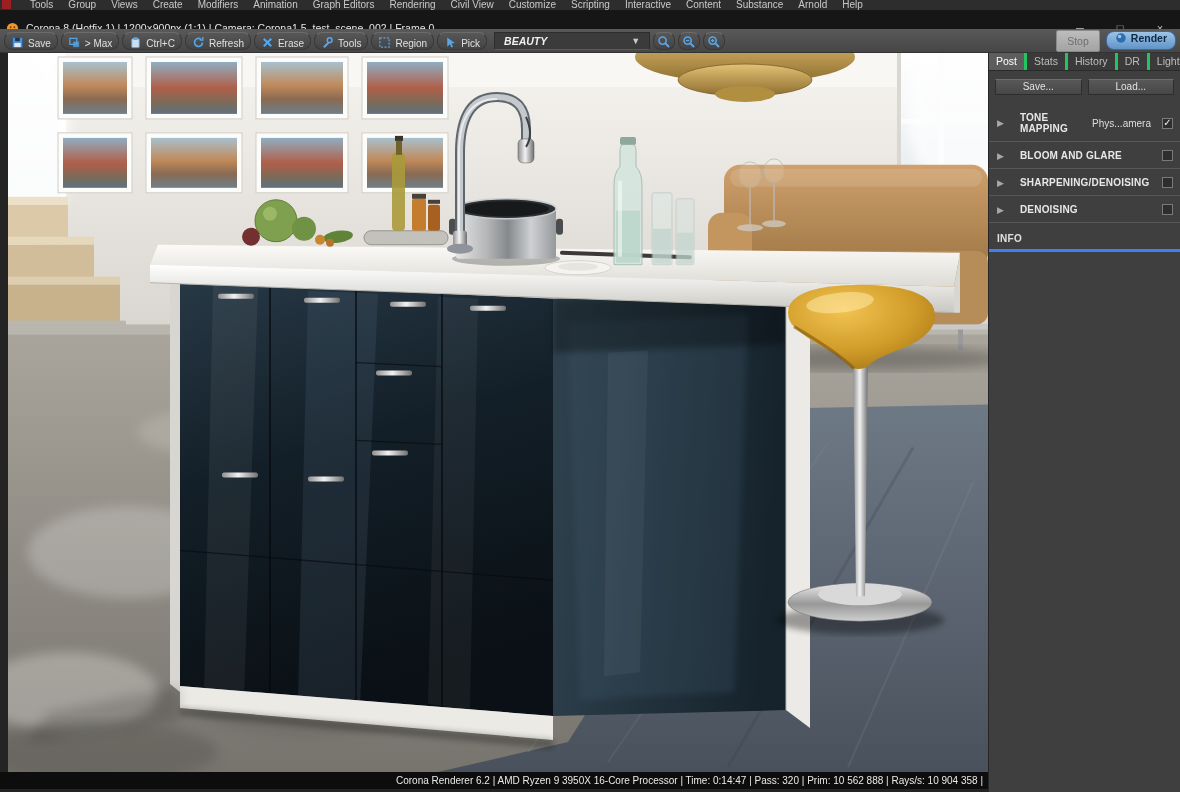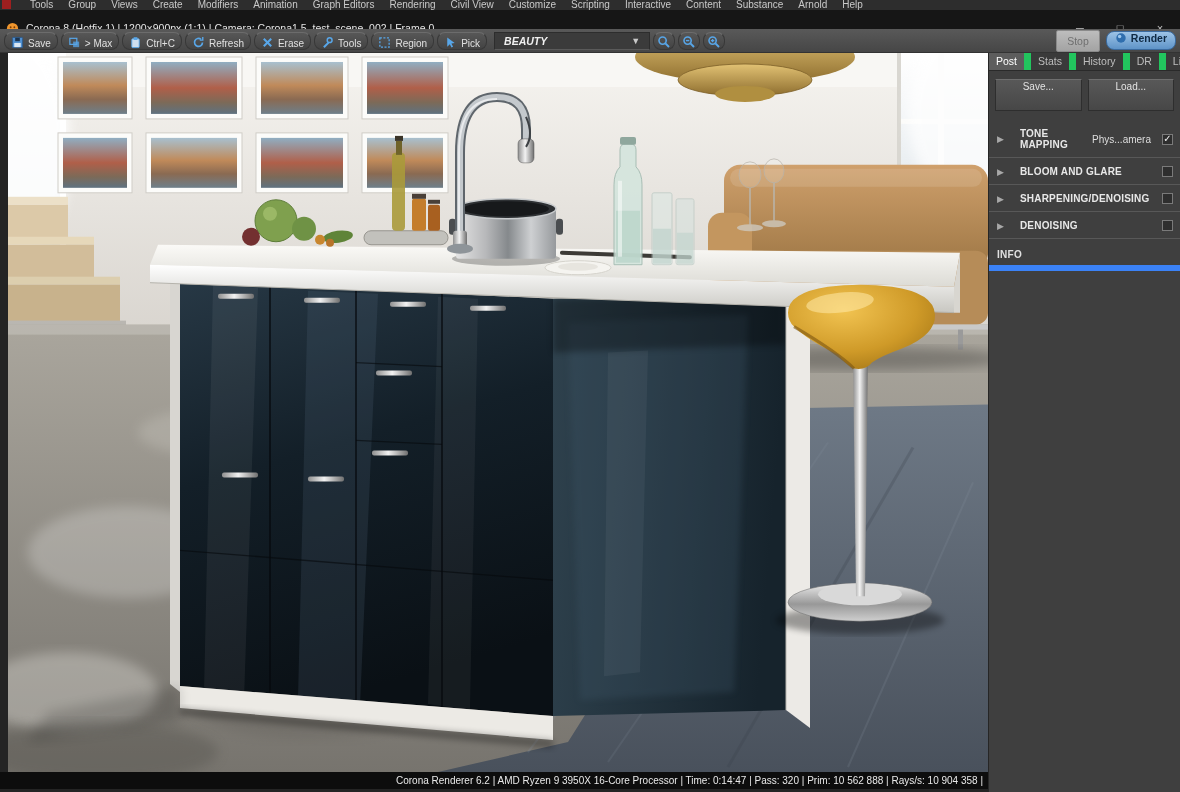--- a/index.html
+++ b/index.html
@@ -47,36 +47,36 @@
   .viewport svg.scene { position:absolute; left:8px; top:0; width:980px; height:719px; }
   .statusbar { position:absolute; left:0; top:719px; width:988px; height:17px; background:#0d0d0d;
     display:flex; align-items:center; justify-content:flex-end; padding-right:5px; }
   .statusbar span { color:#e9e9e9; font-size:10px; white-space:nowrap; }
 
   
   .side-panel { width:192px; background:#3f3f3f; border-left:1px solid #262626;
     color:#d6d6d6; display:flex; flex-direction:column; }
   .tabs { display:flex; height:18px; background:#303030; border-bottom:1px solid #2a2a2a; }
   .tab { padding:0 7px; line-height:17px; font-size:10.5px; color:#bdbdbd; background:#3a3a3a;
-    border-right:7px solid #22c55e; cursor:default; }
+    border-right:3px solid #22c55e; cursor:default; }
   .tab.active { background:#5d5d5d; color:#fff; }
   .panel-buttons { display:flex; gap:6px; padding:8px 6px 9px 6px; }
-  .pbtn { flex:1; height:32px; background:linear-gradient(#585858,#474747);
+  .pbtn { flex:1; height:16px; background:linear-gradient(#585858,#474747);
     border:1px solid #2e2e2e; border-top-color:#6e6e6e; border-radius:0;
     color:#e2e2e2; font-size:10px; line-height:14px; text-align:center; cursor:default; }
   .section { display:flex; align-items:center; gap:5px; padding:8px 7px 7px 8px;
     border-bottom:1px solid #585858; cursor:default; }
   .section .arrow { color:#a8a8a8; font-size:9px; }
   .section .s-label { font-size:10px; font-weight:bold; letter-spacing:.2px; color:#e8e8e8;margin-left:11px; }
   .section .s-value { margin-left:auto; font-size:10px; color:#dedede; }
   .checkbox { width:11px; height:11px; background:#2e2e2e; border:1px solid #7a7a7a;
     margin-left:auto; display:flex; align-items:center; justify-content:center;
     color:#f0f0f0; font-size:10px; line-height:10px; cursor:default; flex:0 0 auto; }
   .checkbox.after-value { margin-left:6px; }
-  .info-header { padding:10px 8px 5px 8px; border-bottom:6px solid #3b82f6;
+  .info-header { padding:10px 8px 5px 8px; border-bottom:3px solid #3b82f6;
     font-size:10px; font-weight:bold; color:#e0e0e0; letter-spacing:.3px; }
   .info-text { padding:7px 10px; font-size:10px; line-height:1.3; color:#cf9556; }
 </style>
 </head>
 <body>
 
 <div class="app">
 
   <div class="max-menubar">
     <i class="red-dot"></i>

